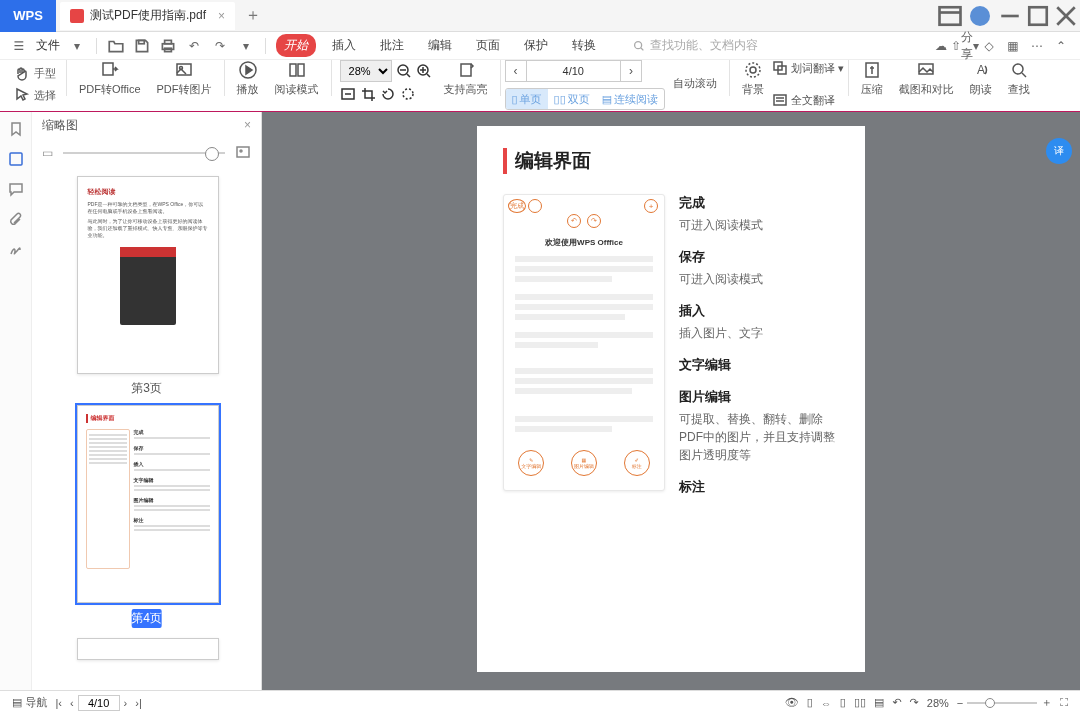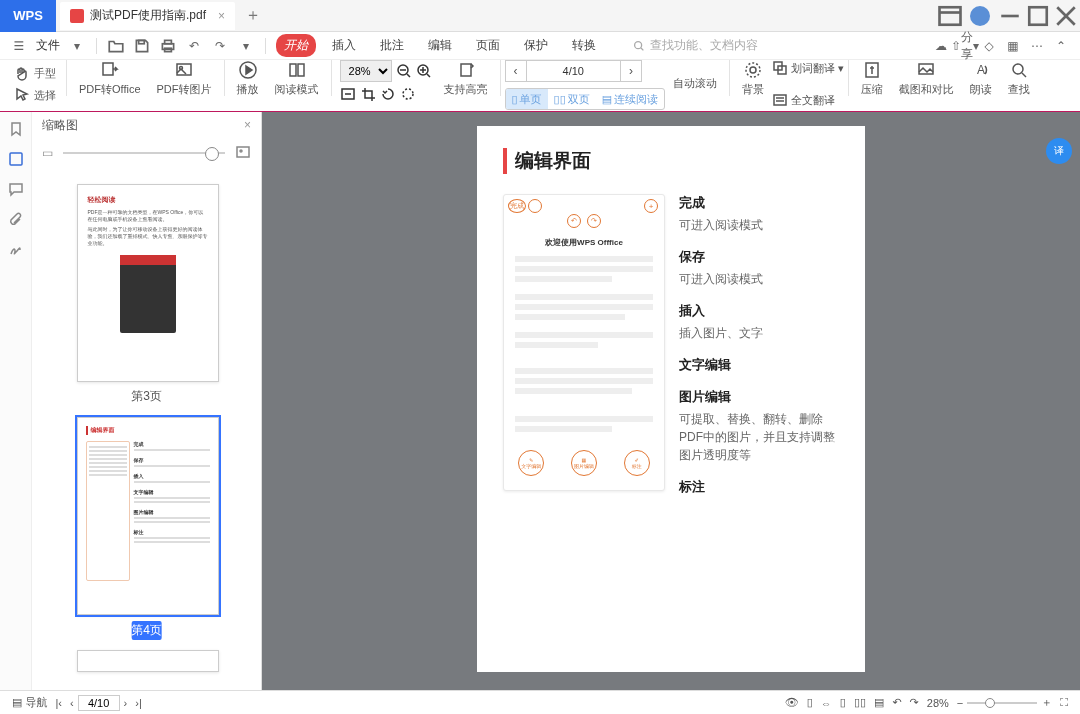--- a/index.html
+++ b/index.html
@@ -47,21 +47,21 @@
 .side-icons .si { width: 22px; height: 22px; display: flex; align-items: center; justify-content: center; color: #888; cursor: pointer; }
 .side-icons .si.active { color: #3a6fd8; }
 
 .thumb-panel { width: 230px; border-right: 1px solid #ddd; display: flex; flex-direction: column; justify-content: space-between; }
 .thumb-head { height: 26px; display: flex; align-items: center; padding: 0 10px; justify-content: space-between; color: #555; }
 .thumb-head .close { color: #999; cursor: pointer; }
 .thumb-tools { height: 30px; display: flex; align-items: center; padding: 0 10px; gap: 6px; color: #888; }
 .thumb-slider { flex: 1; height: 2px; background: #d0d0d0; position: relative; margin: 0 4px; }
 .thumb-slider::after { content:''; position:absolute; right:6px; top:-5px; width:12px; height:12px; background:#fff; border:1.5px solid #888; border-radius:50%; }
 .thumbs { flex: 1; overflow: hidden; padding: 4px 20px 0; }
-.thumb-page { width: 140px; margin: 12px auto 8px; }
+.thumb-page { width: 140px; margin: 4px auto 8px; }
 .thumb-img { width: 142px; height: 198px; border: 1px solid #ccc; background: #fff; box-shadow: 0 1px 3px rgba(0,0,0,0.1); position:relative; }
 .thumb-img.active { outline: 2px solid #3573ff; }
 .thumb-label { text-align: center; margin-top: 6px; font-size: 12px; color: #555; }
 .thumb-label.active { background: #3573ff; color:#fff; display:inline-block; padding:1px 0; margin-left:50%; transform:translateX(-50%); border-radius:2px; }
 
 .doc-area { flex: 1; background: #777a7e; position: relative; overflow: hidden; }
 .doc-page { background: #fff; width: 388px; margin: 14px auto 0; padding: 22px 26px; height: 546px; font-size: 13px; color: #222; }
 .doc-title { font-size: 19px; font-weight: bold; border-left: 4px solid #e64545; padding-left: 8px; margin-bottom: 20px; }
 .doc-layout { display: flex; gap: 14px; align-items: flex-start; }
 .phone-mock { width: 162px; border: 1px solid #e8e8e8; border-radius: 3px; background:#fff; box-shadow:0 1px 3px rgba(0,0,0,0.08); position:relative; padding:18px 1px 14px; }

